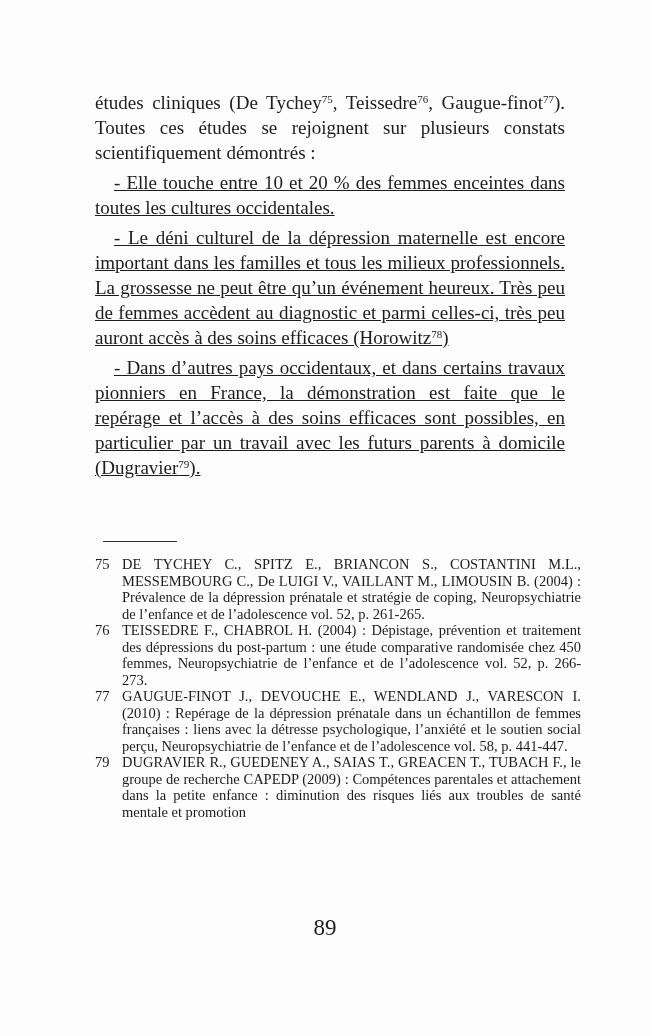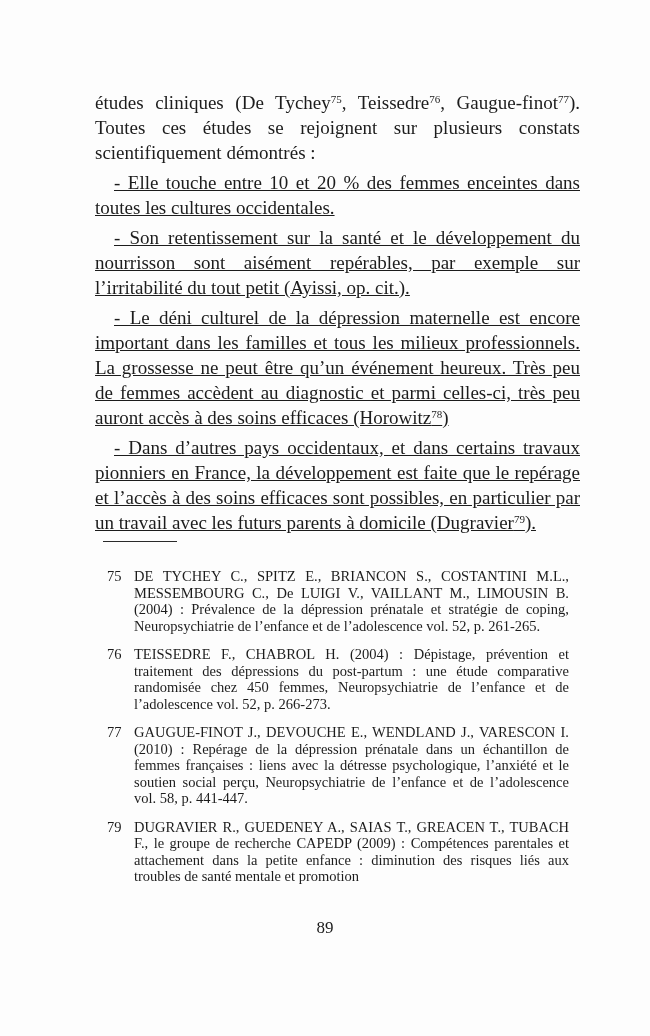--- a/index.html
+++ b/index.html
@@ -19,21 +19,21 @@
   .body-text {
     position: absolute;
     left: 95px;
     top: 90px;
     width: 486px;
     font-size: 19px;
     line-height: 25px;
     text-align: justify;
   }
   .body-text p {
-    margin: 0 1px 5px 0;
+    margin: 0 16px 5px 0;
   }
   .body-text p.indent {
     text-indent: 19px;
     text-decoration: underline;
   }
   .body-text sup {
     font-size: 11px;
     line-height: 0;
     vertical-align: 6px;
     letter-spacing: 0;
@@ -49,50 +49,49 @@
   .footnotes {
     position: absolute;
     left: 95px;
     top: 556px;
     width: 486px;
     font-size: 14.5px;
     line-height: 16.5px;
     text-align: justify;
   }
   .footnote {
-    margin: 12px;
+    margin: 0;
     padding-left: 27px;
     text-indent: -27px;
   }
   .fn-num {
     display: inline-block;
     width: 27px;
     text-indent: 0;
   }
   .page-number {
     position: absolute;
     left: 0;
     top: 916px;
     width: 650px;
     text-align: center;
-    font-size: 17px;
+    font-size: 23px;
     line-height: 24px;
   }
 </style>
 </head>
 <body>
 
 <div class="page">
 
   <div class="body-text">
       <p><span>études cliniques (De Tychey</span><sup>75</sup><span>, Teissedre</span><sup>76</sup><span>, Gaugue-finot</span><sup>77</sup><span>). Toutes ces études se rejoignent sur plusieurs constats scientifiquement démontrés :</span></p>
       <p class="indent"><span>- Elle touche entre 10 et 20 % des femmes enceintes dans toutes les cultures occidentales.</span></p>
-      <p class="indent"><span>- Son retentissement sur la santé et le développement du nourrisson sont aisément repérables, par exemple sur l’irritabilité du tout petit (Ayissi, op. cit.).</span></p>
       <p class="indent"><span>- Le déni culturel de la dépression maternelle est encore important dans les familles et tous les milieux professionnels. La grossesse ne peut être qu’un événement heureux. Très peu de femmes accèdent au diagnostic et parmi celles-ci, très peu auront accès à des soins efficaces (Horowitz</span><sup>78</sup><span>)</span></p>
-      <p class="indent"><span>- Dans d’autres pays occidentaux, et dans certains travaux pionniers en France, la développement est faite que le repérage et l’accès à des soins efficaces sont possibles, en particulier par un travail avec les futurs parents à domicile (Dugravier</span><sup>79</sup><span>).</span></p>
+      <p class="indent"><span>- Dans d’autres pays occidentaux, et dans certains travaux pionniers en France, la démonstration est faite que le repérage et l’accès à des soins efficaces sont possibles, en particulier par un travail avec les futurs parents à domicile (Dugravier</span><sup>79</sup><span>).</span></p>
     </div>
 
   <div class="footnote-rule"></div>
 
   <div class="footnotes">
       <div class="footnote"><span class="fn-num">75</span><span>DE TYCHEY C., SPITZ E., BRIANCON S., COSTANTINI M.L., MESSEMBOURG C., De LUIGI V., VAILLANT M., LIMOUSIN B. (2004) : Prévalence de la dépression prénatale et stratégie de coping, Neuropsychiatrie de l’enfance et de l’adolescence vol. 52, p. 261-265.</span></div>
       <div class="footnote"><span class="fn-num">76</span><span>TEISSEDRE F., CHABROL H. (2004) : Dépistage, prévention et traitement des dépressions du post-partum : une étude comparative randomisée chez 450 femmes, Neuropsychiatrie de l’enfance et de l’adolescence vol. 52, p. 266-273.</span></div>
       <div class="footnote"><span class="fn-num">77</span><span>GAUGUE-FINOT J., DEVOUCHE E., WENDLAND J., VARESCON I. (2010) : Repérage de la dépression prénatale dans un échantillon de femmes françaises : liens avec la détresse psychologique, l’anxiété et le soutien social perçu, Neuropsychiatrie de l’enfance et de l’adolescence vol. 58, p. 441-447.</span></div>
       <div class="footnote"><span class="fn-num">79</span><span>DUGRAVIER R., GUEDENEY A., SAIAS T., GREACEN T., TUBACH F., le groupe de recherche CAPEDP (2009) : Compétences parentales et attachement dans la petite enfance : diminution des risques liés aux troubles de santé mentale et promotion</span></div>
     </div>

